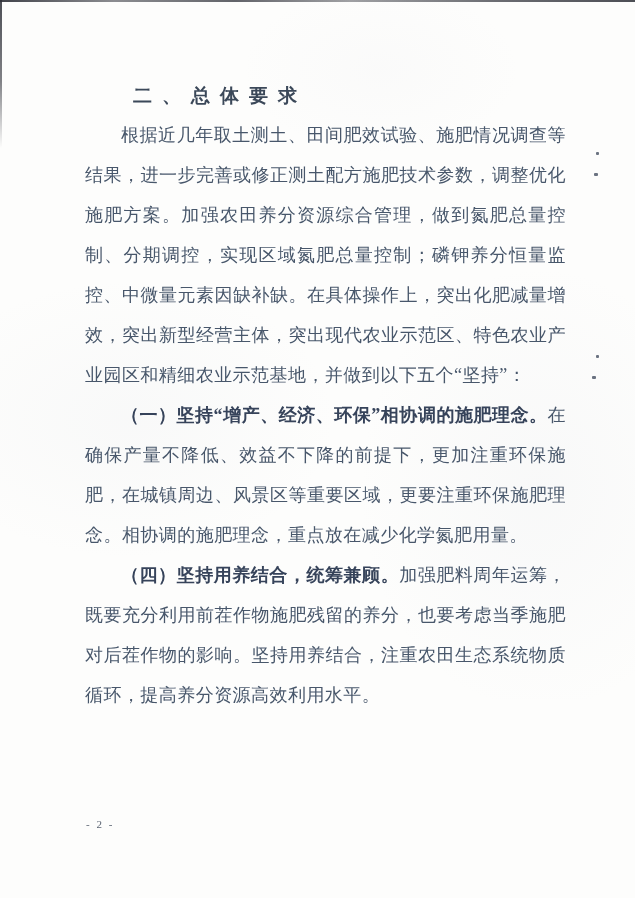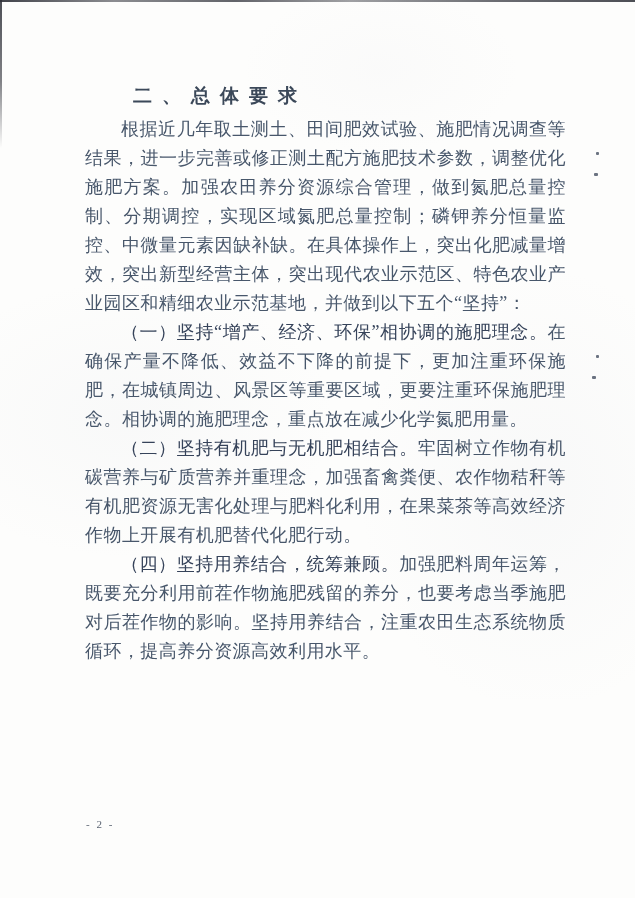--- a/index.html
+++ b/index.html
@@ -66,26 +66,26 @@
     font-weight: bold;
     letter-spacing: 10px;
     color: var(--heading-color);
     line-height: 24px;
   }
   p.para {
     margin: 0;
     text-indent: 2em;
     font-size: 18px;
     letter-spacing: 0.45px;
-    line-height: 29px;
+    line-height: 40px;
     color: var(--text-color);
     text-align: justify;
   }
   p.para b {
-    font-weight: normal;
+    font-weight: bold;
     color: var(--lead-color);
   }
   .pagenum {
     position: absolute;
     left: 86px; top: 818px;
     font-size: 11px;
     letter-spacing: 2px;
     color: var(--page-number-color);
   }
 </style>
@@ -102,21 +102,20 @@
   <i class="speck s4"></i>
 
   <div class="content">
 
     <h1 class="heading">二、总体要求</h1>
 
     <p class="para"><b></b><span>根据近几年取土测土、田间肥效试验、施肥情况调查等结果，进一步完善或修正测土配方施肥技术参数，调整优化施肥方案。加强农田养分资源综合管理，做到氮肥总量控制、分期调控，实现区域氮肥总量控制；磷钾养分恒量监控、中微量元素因缺补缺。在具体操作上，突出化肥减量增效，突出新型经营主体，突出现代农业示范区、特色农业产业园区和精细农业示范基地，并做到以下五个“坚持”：</span></p>
 
     <p class="para"><b>（一）坚持“增产、经济、环保”相协调的施肥理念。</b><span>在确保产量不降低、效益不下降的前提下，更加注重环保施肥，在城镇周边、风景区等重要区域，更要注重环保施肥理念。相协调的施肥理念，重点放在减少化学氮肥用量。</span></p>
 
-    <p class="para"><b>（二）坚持有机肥与无机肥相结合。</b><span>牢固树立作物有机碳营养与矿质营养并重理念，加强畜禽粪便、农作物秸秆等有机肥资源无害化处理与肥料化利用，在果菜茶等高效经济作物上开展有机肥替代化肥行动。</span></p>
 
 
     <p class="para"><b>（四）坚持用养结合，统筹兼顾。</b><span>加强肥料周年运筹，既要充分利用前茬作物施肥残留的养分，也要考虑当季施肥对后茬作物的影响。坚持用养结合，注重农田生态系统物质循环，提高养分资源高效利用水平。</span></p>
 
   </div>
 
   <div class="pagenum">- 2 -</div>
 
 </div>
 

